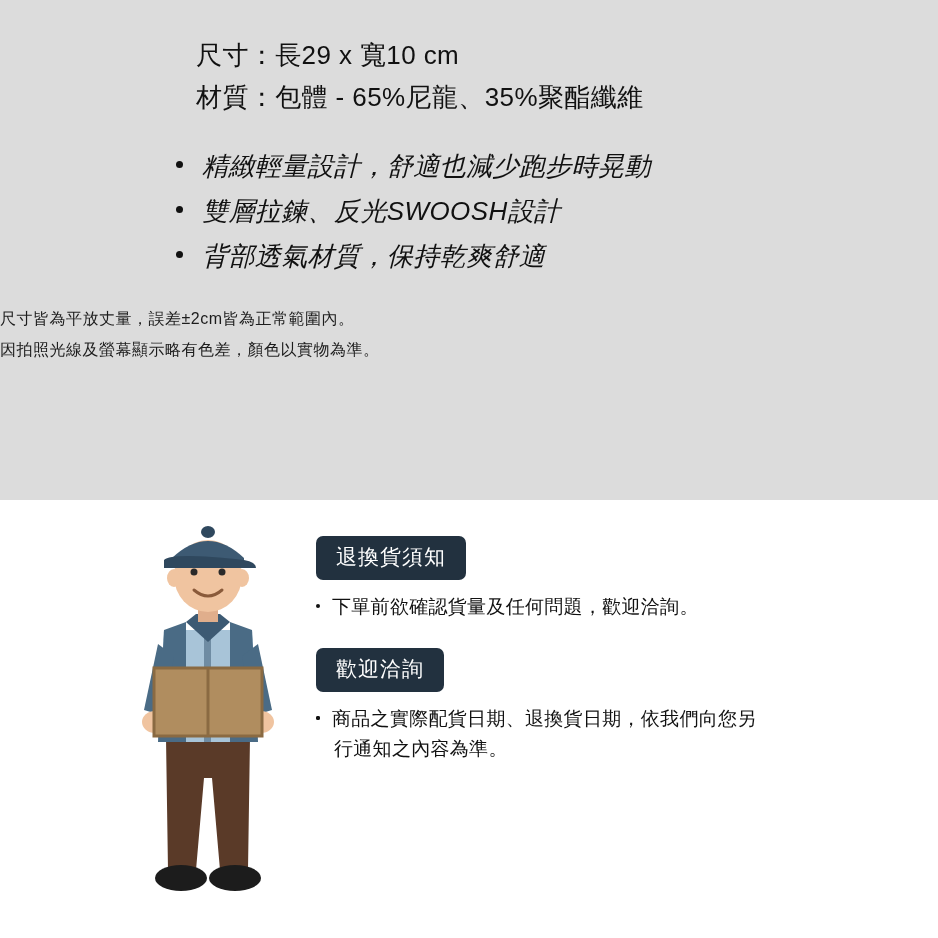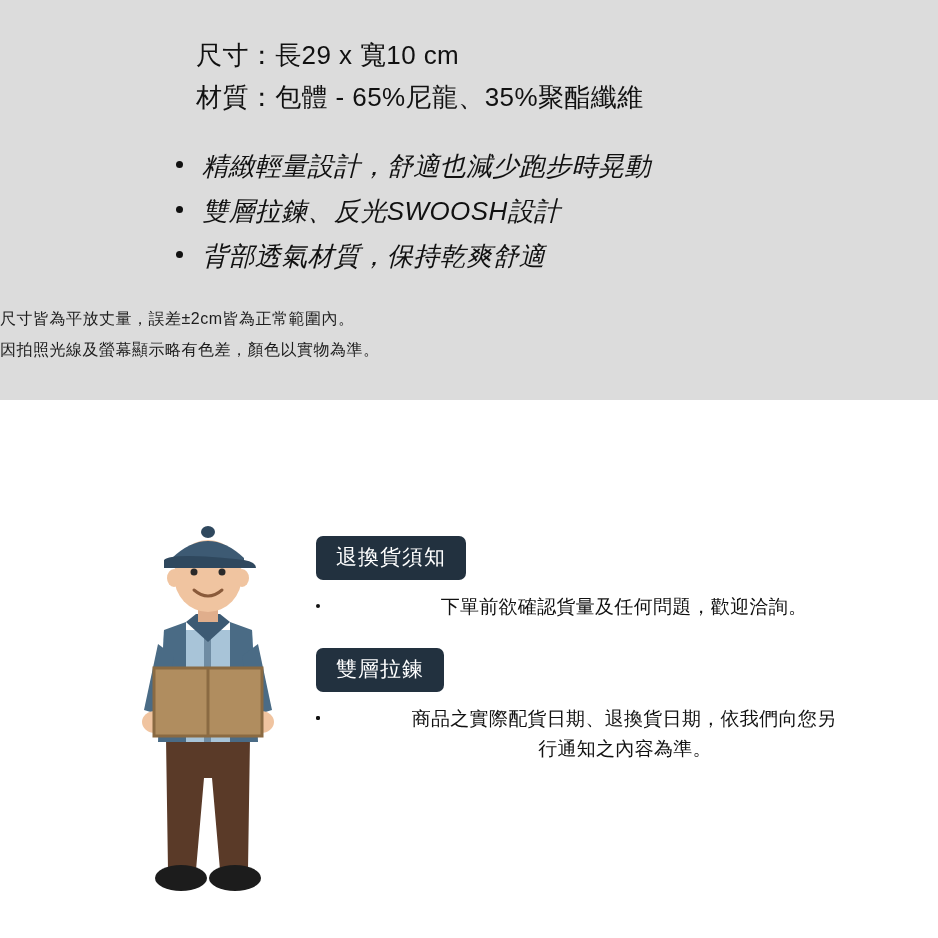--- a/index.html
+++ b/index.html
@@ -20,21 +20,21 @@
     width: 938px;
     height: 938px;
   }
 
   
   .spec-panel {
     position: absolute;
     left: 0;
     top: 0;
     width: 938px;
-    height: 400px;
+    height: 500px;
     background: #dcdcdc;
     box-sizing: border-box;
     padding: 34px 0 8px 0;
   }
 
   .spec-lines {
     margin-left: 196px;
     font-size: 26px;
     line-height: 1.62;
     color: #111;
@@ -117,21 +117,20 @@
     padding: 0;
     list-style: none;
   }
   .info-list li {
     position: relative;
     font-size: 19px;
     line-height: 1.58;
     color: #111;
     padding-left: 16px;
     letter-spacing: 0.3px;
-    text-align: center;
   }
   .info-list li .tick {
     position: absolute;
     left: 0;
     top: 12px;
     width: 4px;
     height: 4px;
     background: #111;
     border-radius: 50%;
   }
@@ -229,21 +228,21 @@
         <span class="tag">退換貨須知</span>
         <ul class="info-list">
           <li>
             <span class="tick"></span>
             <span>下單前欲確認貨量及任何問題，歡迎洽詢。</span>
           </li>
         </ul>
       </div>
 
       <div class="block-2">
-        <span class="tag">雙層拉鍊</span>
+        <span class="tag">歡迎洽詢</span>
         <ul class="info-list">
           <li>
             <span class="tick"></span>
           </li>
           <li>
             <span class="tick"></span>
             <span>商品之實際配貨日期、退換貨日期，依我們向您另</span>
             <span class="sub">行通知之內容為準。</span>
           </li>
         </ul>

